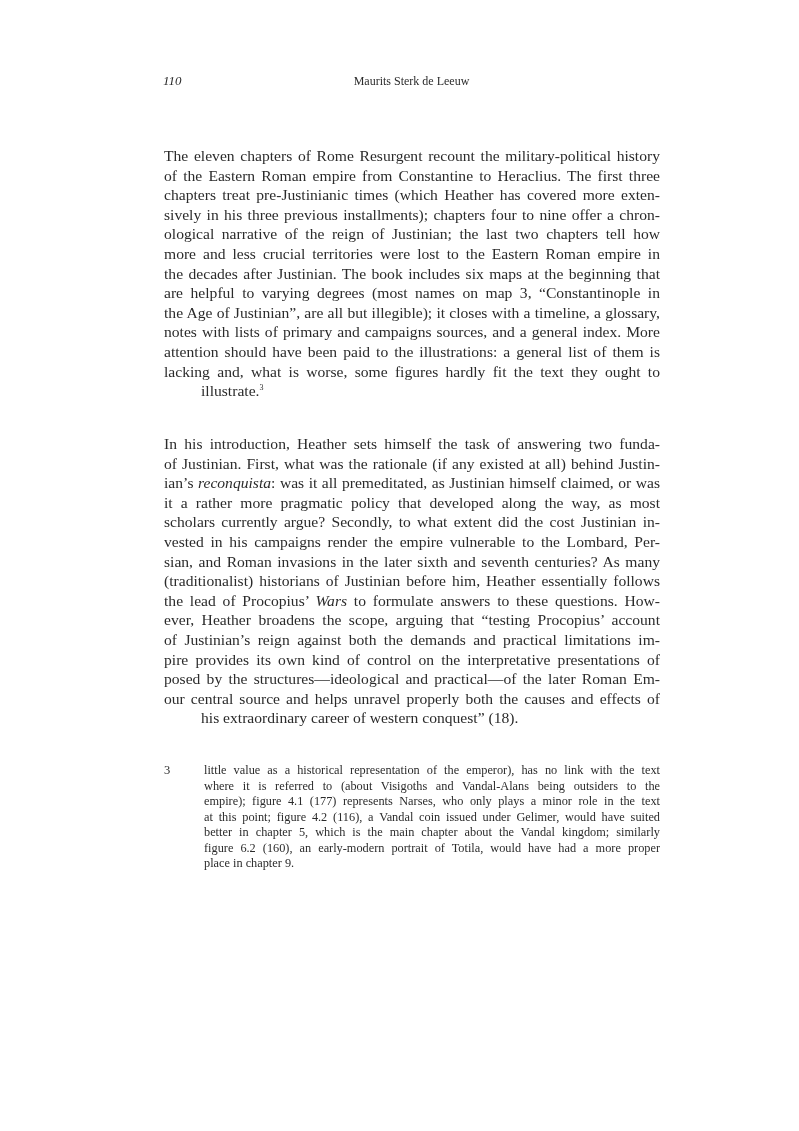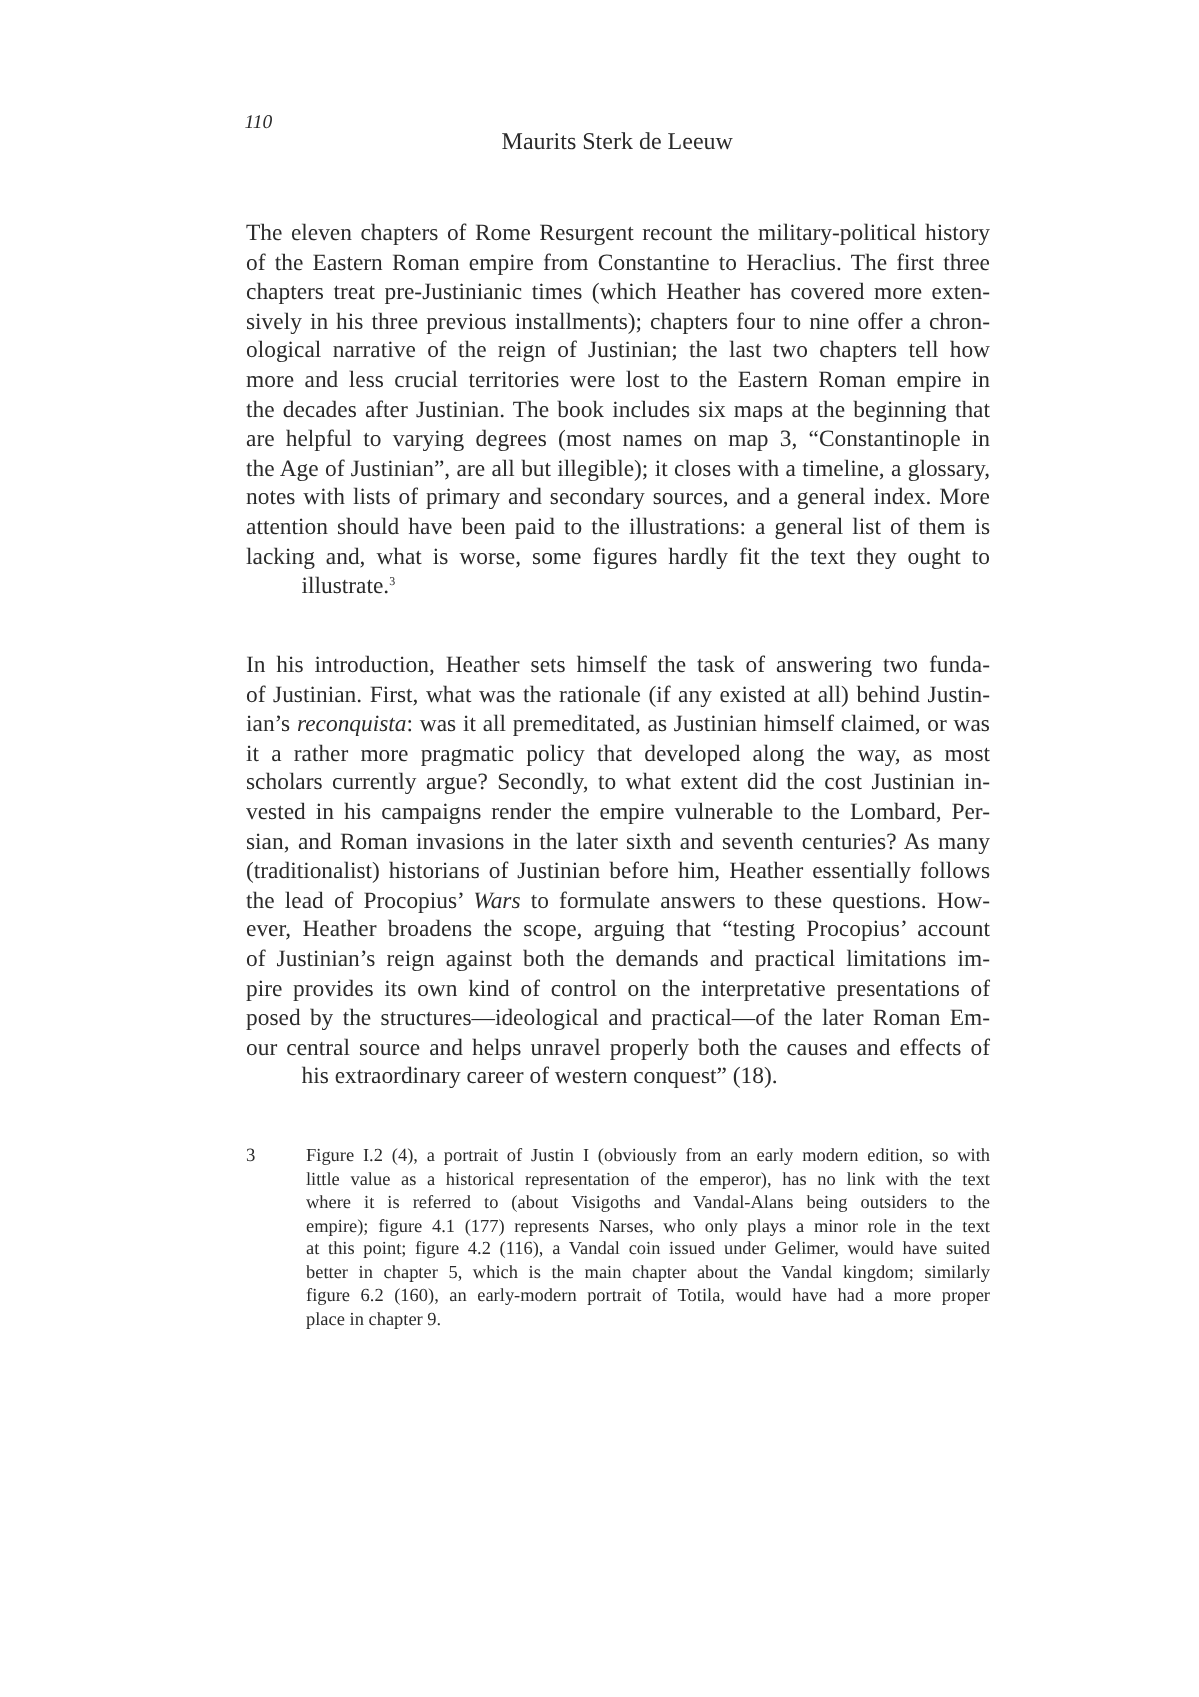--- a/index.html
+++ b/index.html
@@ -1,20 +1,20 @@
 <!DOCTYPE html>
 <html><head>
   <meta charset="utf-8">
   <style>
     html, body { margin: 0; padding: 0; background: #ffffff; }
     body { width: 799px; height: 1131px; position: relative; overflow: hidden;
            font-family: "Liberation Serif", "DejaVu Serif", serif; color: #2b2b2b; }
     .running-head { position: absolute; top: 73px; left: 163px; width: 497px; height: 20px; }
     .page-number { position: absolute; left: 0; top: 0; font-size: 13px; font-style: italic; }
-    .running-title { position: absolute; left: 0; right: 0; top: 1px; text-align: center; font-size: 16px; margin-top: 12px; }
+    .running-title { position: absolute; left: 0; right: 0; top: 1px; text-align: center; font-size: 12px; }
     .body-text { position: absolute; left: 164px; width: 496px; }
     .line { display: block; height: 19.6px; line-height: 19.6px; font-size: 15.6px;
             text-align: justify; text-align-last: justify; white-space: nowrap; }
     .line.last { text-align-last: left; margin-left: 37px; }
     .p1 { position: absolute; top: 146px; }
     .p2 { position: absolute; top: 434px; }
     sup.fnref { font-size: 8px; vertical-align: top; position: relative; top: -3px; }
     em { font-style: italic; }
     .footnote { position: absolute; top: 763px; left: 164px; width: 496px; }
     .fn-num { position: absolute; left: 0; top: 0; font-size: 12.5px; line-height: 15px; }
@@ -34,21 +34,21 @@
 <div class="body-text p1">
   <span class="line">The eleven chapters of Rome Resurgent recount the military-political history</span>
   <span class="line">of the Eastern Roman empire from Constantine to Heraclius. The first three</span>
   <span class="line">chapters treat pre-Justinianic times (which Heather has covered more exten-</span>
   <span class="line">sively in his three previous installments); chapters four to nine offer a chron-</span>
   <span class="line">ological narrative of the reign of Justinian; the last two chapters tell how</span>
   <span class="line">more and less crucial territories were lost to the Eastern Roman empire in</span>
   <span class="line">the decades after Justinian. The book includes six maps at the beginning that</span>
   <span class="line">are helpful to varying degrees (most names on map 3, “Constantinople in</span>
   <span class="line">the Age of Justinian”, are all but illegible); it closes with a timeline, a glossary,</span>
-  <span class="line">notes with lists of primary and secondary sources, and a general index. More</span>
+  <span class="line">notes with lists of primary and campaigns sources, and a general index. More</span>
   <span class="line">attention should have been paid to the illustrations: a general list of them is</span>
   <span class="line">lacking and, what is worse, some figures hardly fit the text they ought to</span>
   <span class="line last"><span>illustrate.</span><sup class="fnref">3</sup></span>
 </div>
 
 <div class="body-text p2">
   <span class="line">In his introduction, Heather sets himself the task of answering two funda-</span>
   <span class="line">of Justinian. First, what was the rationale (if any existed at all) behind Justin-</span>
   <span class="line"><span>ian’s </span><em>reconquista</em><span>: was it all premeditated, as Justinian himself claimed, or was</span></span>
   <span class="line">it a rather more pragmatic policy that developed along the way, as most</span>
@@ -61,21 +61,20 @@
   <span class="line">of Justinian’s reign against both the demands and practical limitations im-</span>
   <span class="line">pire provides its own kind of control on the interpretative presentations of</span>
   <span class="line">posed by the structures—ideological and practical—of the later Roman Em-</span>
   <span class="line">our central source and helps unravel properly both the causes and effects of</span>
   <span class="line last">his extraordinary career of western conquest” (18).</span>
 </div>
 
 <div class="footnote">
   <span class="fn-num">3</span>
   <div class="fn-body">
-    <span class="fline">Figure I.2 (4), a portrait of Justin I (obviously from an early modern edition, so with</span>
     <span class="fline">little value as a historical representation of the emperor), has no link with the text</span>
     <span class="fline">where it is referred to (about Visigoths and Vandal-Alans being outsiders to the</span>
     <span class="fline">empire); figure 4.1 (177) represents Narses, who only plays a minor role in the text</span>
     <span class="fline">at this point; figure 4.2 (116), a Vandal coin issued under Gelimer, would have suited</span>
     <span class="fline">better in chapter 5, which is the main chapter about the Vandal kingdom; similarly</span>
     <span class="fline">figure 6.2 (160), an early-modern portrait of Totila, would have had a more proper</span>
     <span class="fline last">place in chapter 9.</span>
   </div>
 </div>
 

